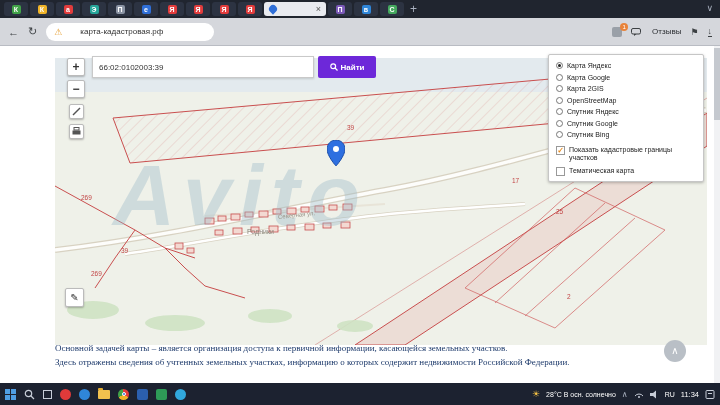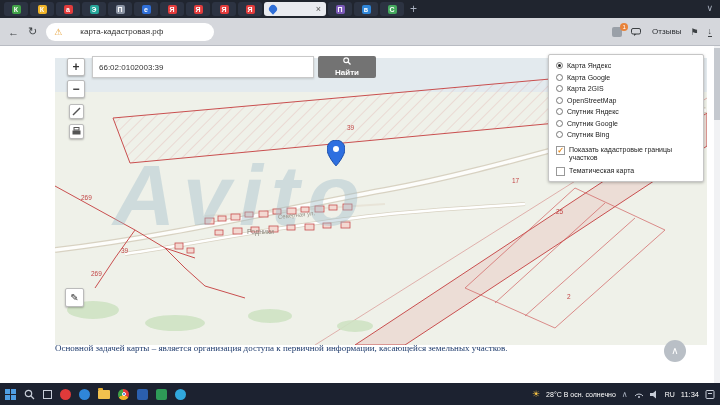--- a/index.html
+++ b/index.html
@@ -60,24 +60,24 @@
         justify-content:center;color:#333;box-sizing:border-box;}
   .zoomin{left:67px;top:12px;width:18px;height:18px;font-size:12px;font-weight:bold;}
   .zoomout{left:67px;top:34px;width:18px;height:18px;font-size:12px;font-weight:bold;}
   .ruler{left:69px;top:58px;width:15px;height:15px;}
   .printer{left:69px;top:78px;width:15px;height:15px;}
   .pencil{left:65px;top:242px;width:19px;height:19px;font-size:10px;}
 
   .search{position:absolute;left:92px;top:10px;width:222px;height:22px;border:1px solid #c9c9c9;
           border-radius:0;font-size:8px;color:#333;padding:0 6px;box-sizing:border-box;
           box-shadow:0 1px 2px rgba(0,0,0,.15);font-family:"Liberation Sans",sans-serif;}
-  .findbtn{position:absolute;left:318px;top:10px;width:58px;height:22px;background:#737373;
+  .findbtn{position:absolute;left:318px;top:10px;width:58px;height:22px;background:#6d28d9;
            border:none;border-radius:2px;color:#fff;font-size:8px;font-weight:bold;
            display:flex;align-items:center;justify-content:center;gap:3px;
-           font-family:"Liberation Sans",sans-serif;flex-direction:column;}
+           font-family:"Liberation Sans",sans-serif;}
 
   .panel{position:absolute;left:548px;top:8px;width:156px;background:#fff;
          border:1px solid #c6c6c6;border-radius:2px;box-shadow:0 1px 3px rgba(0,0,0,.25);
          padding:5px 7px;box-sizing:border-box;font-size:7px;color:#222;}
   .opt{display:flex;align-items:center;gap:4px;height:11.5px;}
   .radio{width:7px;height:7px;border:1px solid #777;border-radius:50%;position:relative;
          flex:0 0 auto;box-sizing:border-box;background:#fff;}
   .radio.sel::after{content:"";position:absolute;left:1px;top:1px;width:3px;height:3px;
                     background:#222;border-radius:50%;}
   .cbrow{display:flex;gap:4px;margin-top:5px;align-items:flex-start;}
@@ -331,20 +331,21 @@
         <span class="cbl">Показать кадастровые границы участков</span>
       </div>
       <div class="cbrow">
         <span class="cb"></span>
         <span class="cbl">Тематическая карта</span>
       </div>
     </div>
 
     <div class="article">
       <p>Основной задачей карты – является организация доступа к первичной информации, касающейся земельных участков.</p>
+      <p>Здесь отражены сведения об учтенных земельных участках, информацию о которых содержит недвижимости Российской Федерации.</p>
     </div>
 
     <div class="sb">
         <div class="sbthumb"></div>
       </div>
     <div class="totop">∧</div>
   </div>
 
   <div class="taskbar">
     <div class="tbl">

